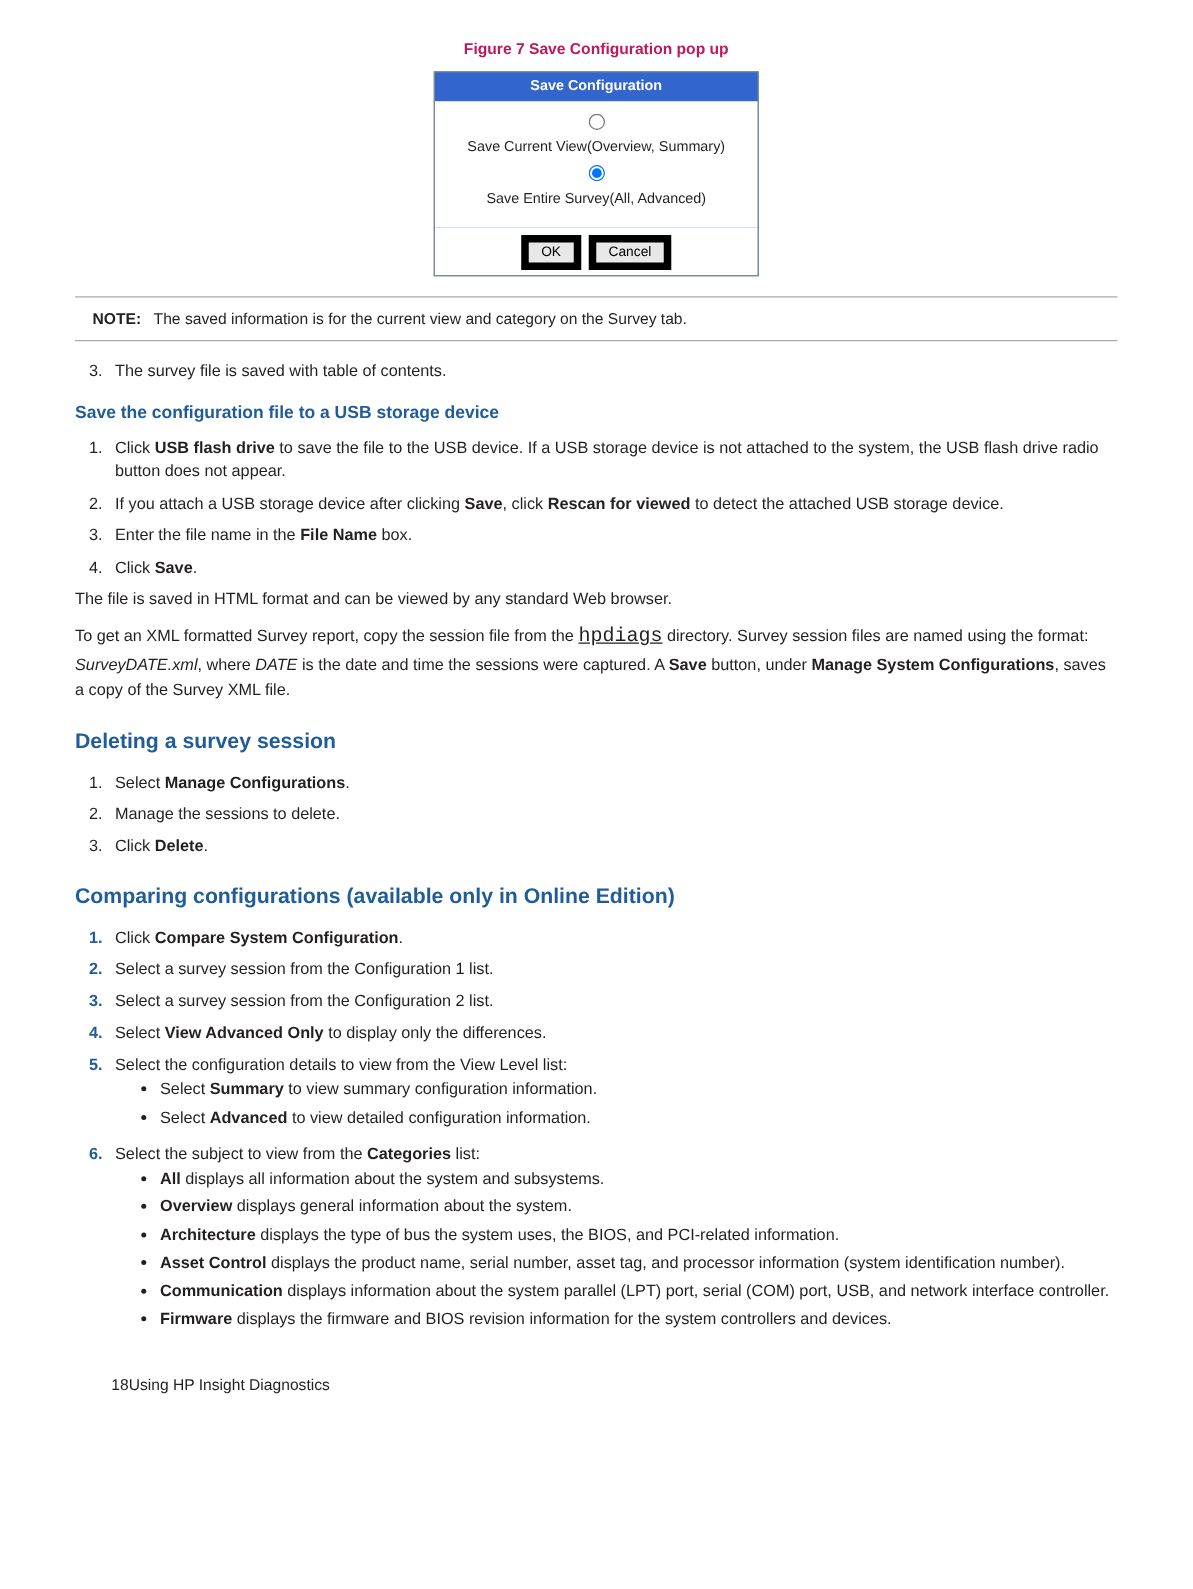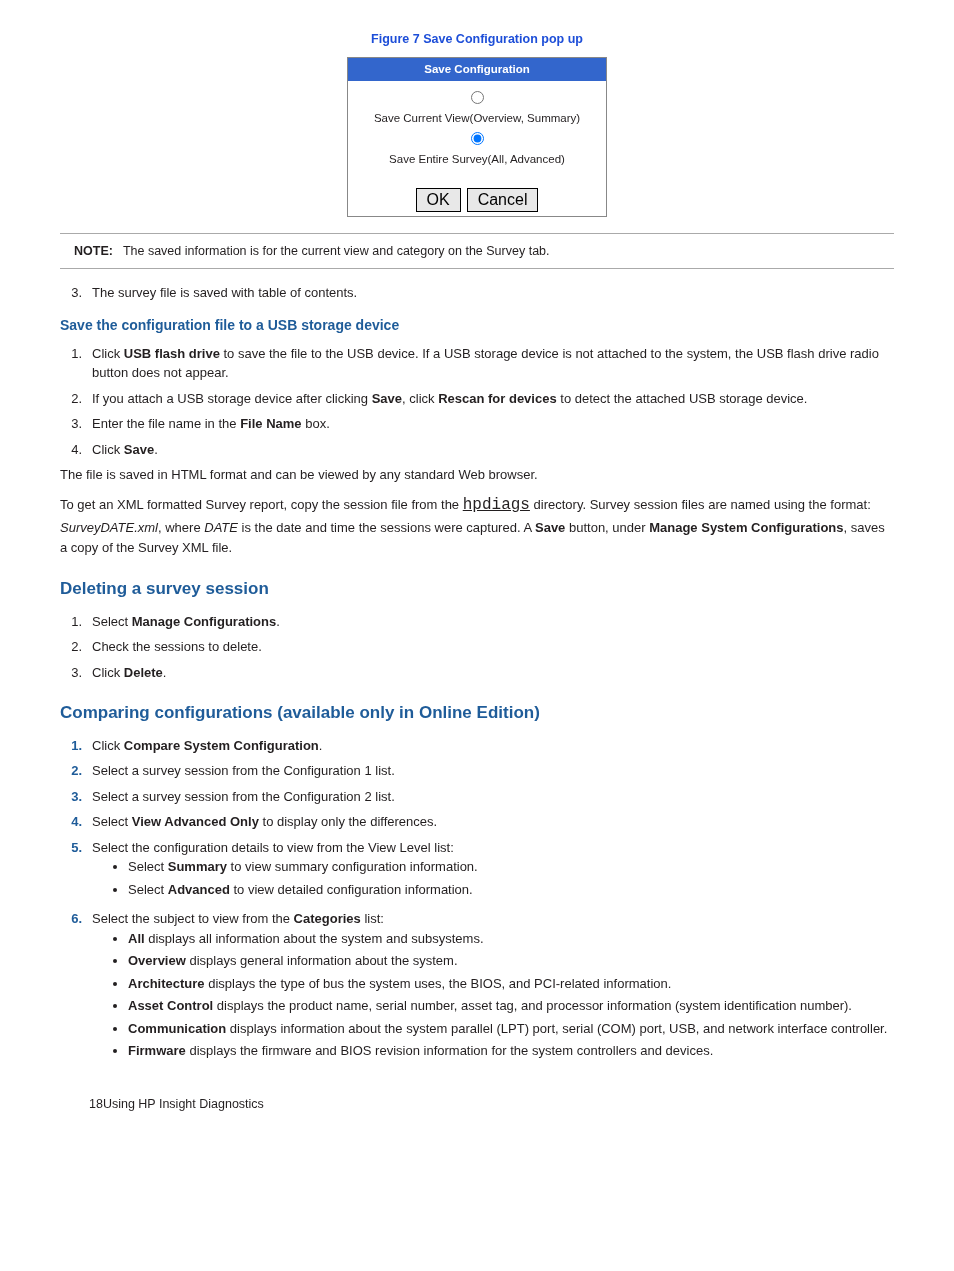--- a/index.html
+++ b/index.html
@@ -9,21 +9,21 @@
       color: #231f20;
       background: #ffffff;
       width: 954px;
       min-height: 1271px;
       padding: 30px 60px 40px 60px;
       line-height: 1.5;
     }
 
     
     .figure-caption {
-      color: #1d4ed8;
+      color: #be185d;
       font-weight: bold;
       font-size: 12.5px;
       text-align: center;
       margin-bottom: 8px;
     }
 
     
     .dialog-container {
       display: flex;
       justify-content: center;
@@ -59,23 +59,23 @@
       margin: 0;
     }
     .dialog-buttons {
       display: flex;
       justify-content: center;
       gap: 6px;
       padding: 6px 0 4px 0;
       background: white;
     }
     .dialog-btn {
-      font-size: 16px;
+      font-size: 11px;
       padding: 2px 10px;
-      border: 1px solid #000000;
+      border: 6px solid #000000;
       background: #e8e8e8;
       cursor: pointer;
       min-width: 36px;
     }
 
     
     .note-box {
       border-top: 1px solid #aaa;
       border-bottom: 1px solid #aaa;
       padding: 8px 14px;
@@ -215,21 +215,21 @@
 
 <div class="section-heading">Save the configuration file to a USB storage device</div>
 
 <div class="step-paragraph">
   <span class="step-num">1.</span>
   <span class="step-content">Click <strong>USB flash drive</strong> to save the file to the USB device. If a USB storage device is not attached to the system, the USB flash drive radio button does not appear.</span>
 </div>
 
 <div class="step-paragraph">
   <span class="step-num">2.</span>
-  <span class="step-content">If you attach a USB storage device after clicking <strong>Save</strong>, click <strong>Rescan for devices</strong> to detect the attached USB storage device.</span>
+  <span class="step-content">If you attach a USB storage device after clicking <strong>Save</strong>, click <strong>Rescan for viewed</strong> to detect the attached USB storage device.</span>
 </div>
 
 <div class="step-paragraph">
   <span class="step-num">3.</span>
   <span class="step-content">Enter the file name in the <strong>File Name</strong> box.</span>
 </div>
 
 <div class="step-paragraph">
   <span class="step-num">4.</span>
   <span class="step-content">Click <strong>Save</strong>.</span>
@@ -240,21 +240,21 @@
 <p class="para">To get an XML formatted Survey report, copy the session file from the <code>hpdiags</code> directory. Survey session files are named using the format: <em>SurveyDATE.xml</em>, where <em>DATE</em> is the date and time the sessions were captured. A <strong>Save</strong> button, under <strong>Manage System Configurations</strong>, saves a copy of the Survey XML file.</p>
 
 <div class="major-heading">Deleting a survey session</div>
 
 <div class="step-paragraph">
   <span class="step-num">1.</span>
   <span class="step-content">Select <strong>Manage Configurations</strong>.</span>
 </div>
 <div class="step-paragraph">
   <span class="step-num">2.</span>
-  <span class="step-content">Check the sessions to delete.</span>
+  <span class="step-content">Manage the sessions to delete.</span>
 </div>
 <div class="step-paragraph">
   <span class="step-num">3.</span>
   <span class="step-content">Click <strong>Delete</strong>.</span>
 </div>
 
 <div class="major-heading">Comparing configurations (available only in Online Edition)</div>
 
 <div class="step-paragraph">
   <span class="step-num"><span class="blue-num">1.</span></span>

